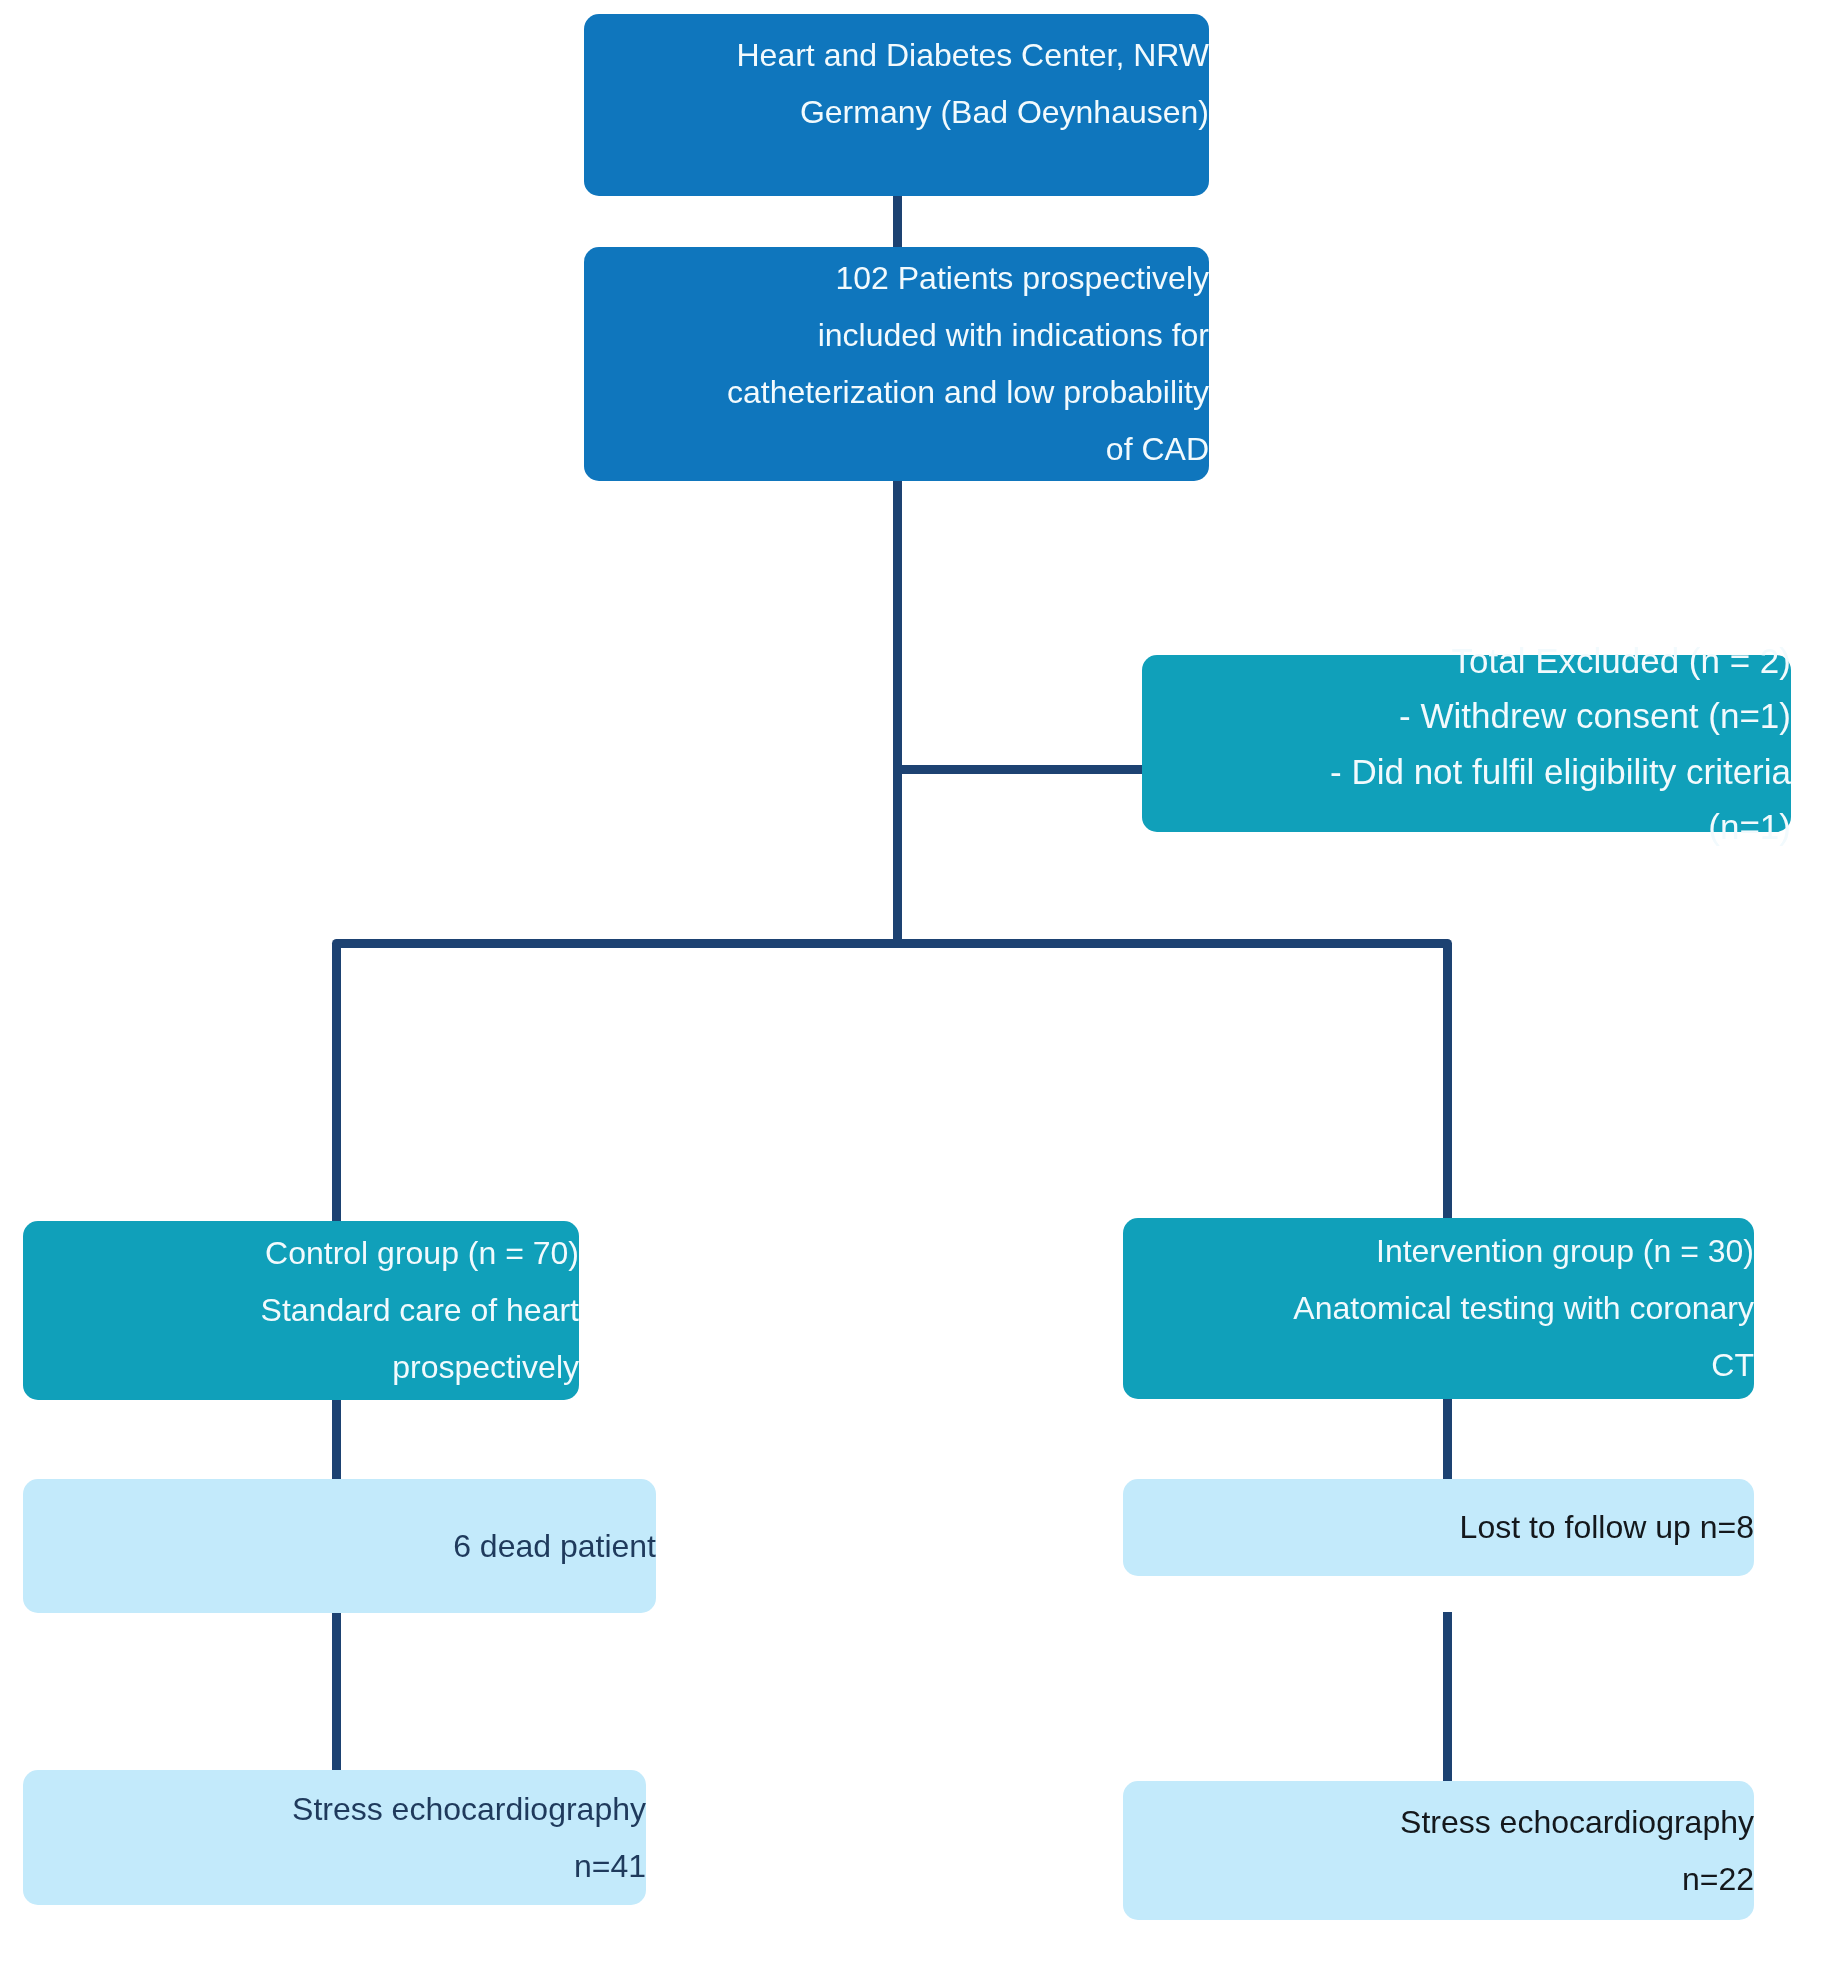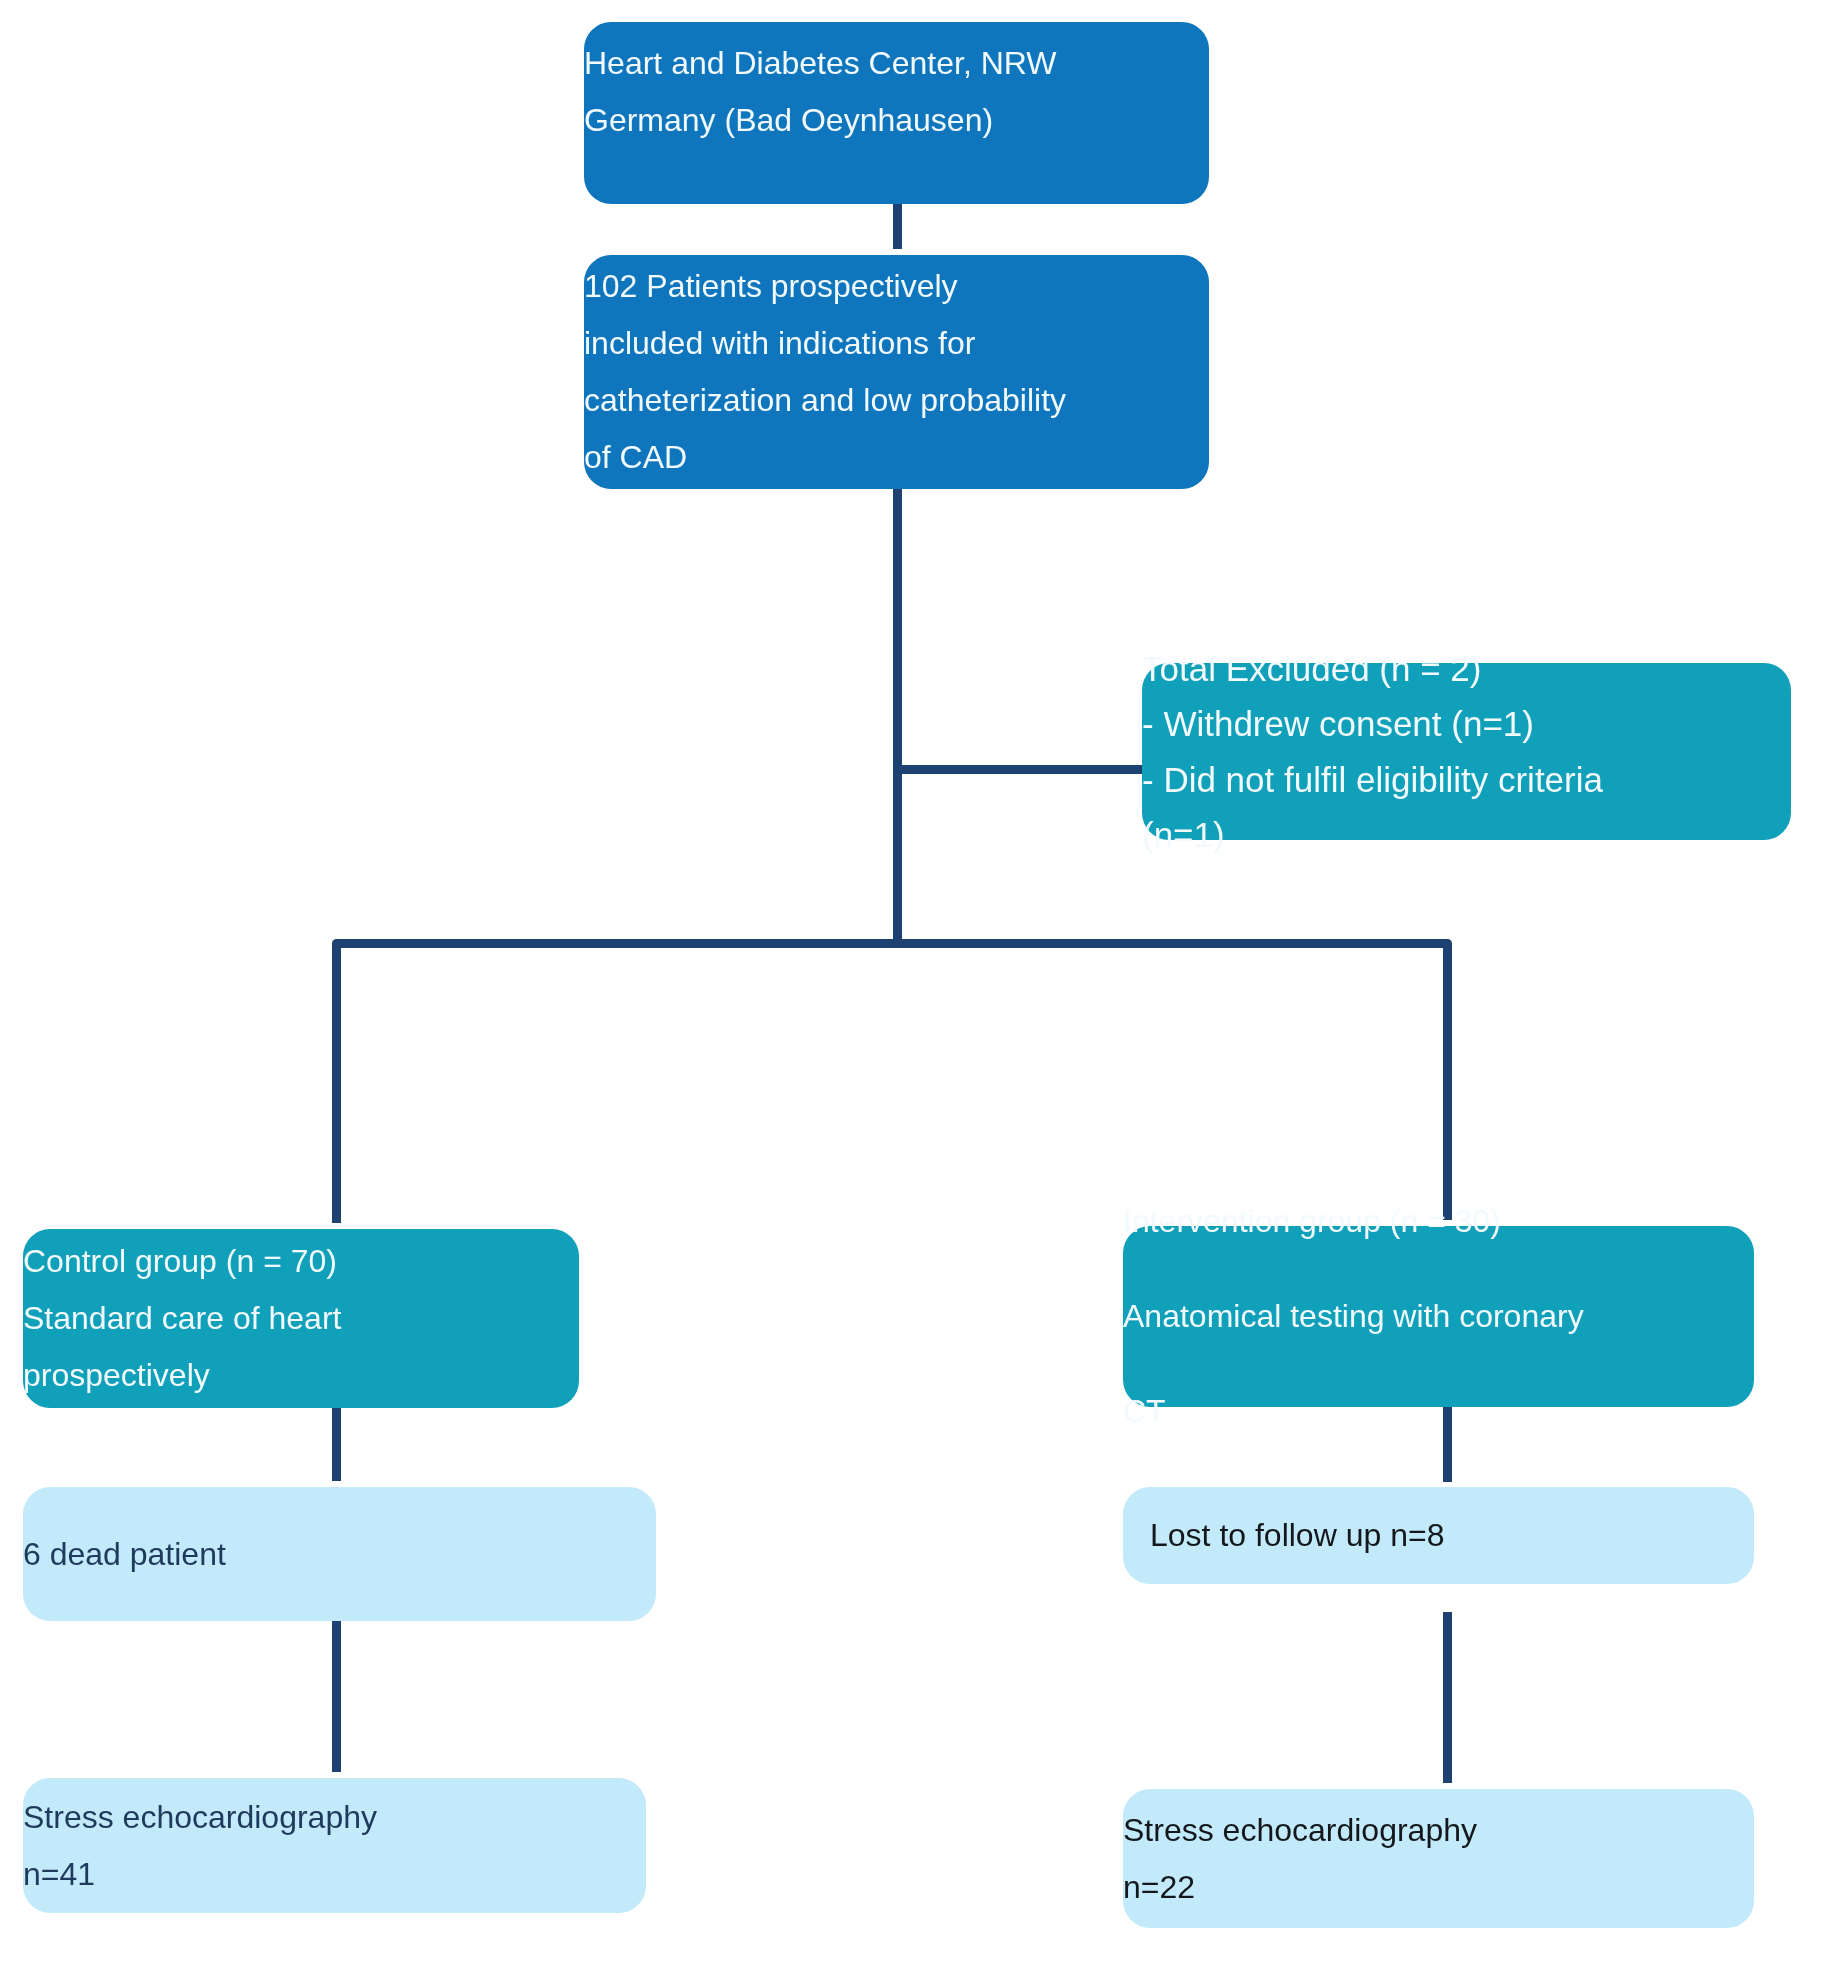--- a/index.html
+++ b/index.html
@@ -19,27 +19,26 @@
     height: 1985px;
     background: #ffffff;
     font-family: "Liberation Sans", sans-serif;
     overflow: hidden;
   }
   .node {
     position: absolute;
     display: flex;
     flex-direction: column;
     justify-content: center;
-    align-items: flex-start;
+    align-items: flex-end;
     text-align: center;
-    border-radius: 27px;
+    border-radius: 15px;
     font-size: 32px;
     line-height: 1.78;
     font-weight: 400;
-    margin-top: 8px;
   }
   .node.dark {
     background: var(--node-dark, #0f76bd);
     color: var(--text-on-dark, #f2fafd);
   }
   .node.teal {
     background: var(--node-teal, #10a0ba);
     color: var(--text-on-dark, #f2fafd);
   }
   .node.light {
@@ -47,21 +46,21 @@
   }
   .node.navy-text { color: var(--text-navy, #1f3a5c); }
   .node.black-text { color: var(--text-black, #14181c); }
   .node .ln { display: block; white-space: nowrap; }
 
   
   #node-site          { left: 584px; top: 14px;   width: 625px; height: 182px; padding-bottom: 42px; }
   #node-included      { left: 584px; top: 247px;  width: 625px; height: 234px; }
   #node-excluded      { left: 1142px; top: 655px; width: 649px; height: 177px; font-size: 35px; line-height: 1.58; }
   #node-control       { left: 23px;   top: 1221px; width: 556px; height: 179px; }
-  #node-intervention  { left: 1123px; top: 1218px; width: 631px; height: 181px; gap: 38px; }
+  #node-intervention  { left: 1123px; top: 1218px; width: 631px; height: 181px; }
   #node-lost-control  { left: 23px;   top: 1479px; width: 633px; height: 134px; }
   #node-lost-intervention { left: 1123px; top: 1479px; width: 631px; height: 97px; padding-left: 27px; }
   #node-stress-control    { left: 23px;   top: 1770px; width: 623px; height: 135px; }
   #node-stress-intervention { left: 1123px; top: 1781px; width: 631px; height: 139px; }
 
   .conn {
     position: absolute;
     background: var(--connector, #1d4272);
   }
   

